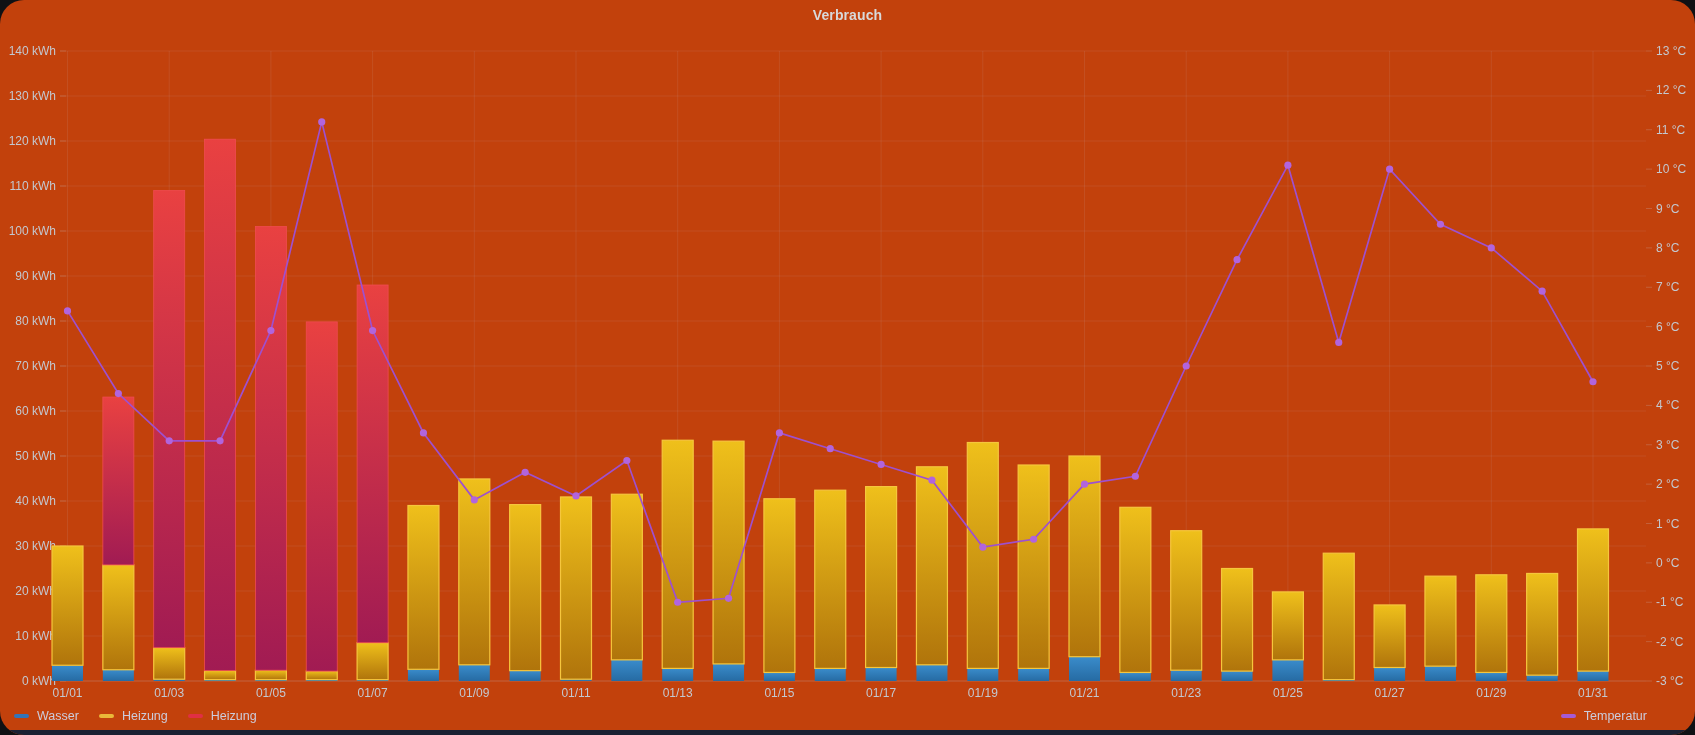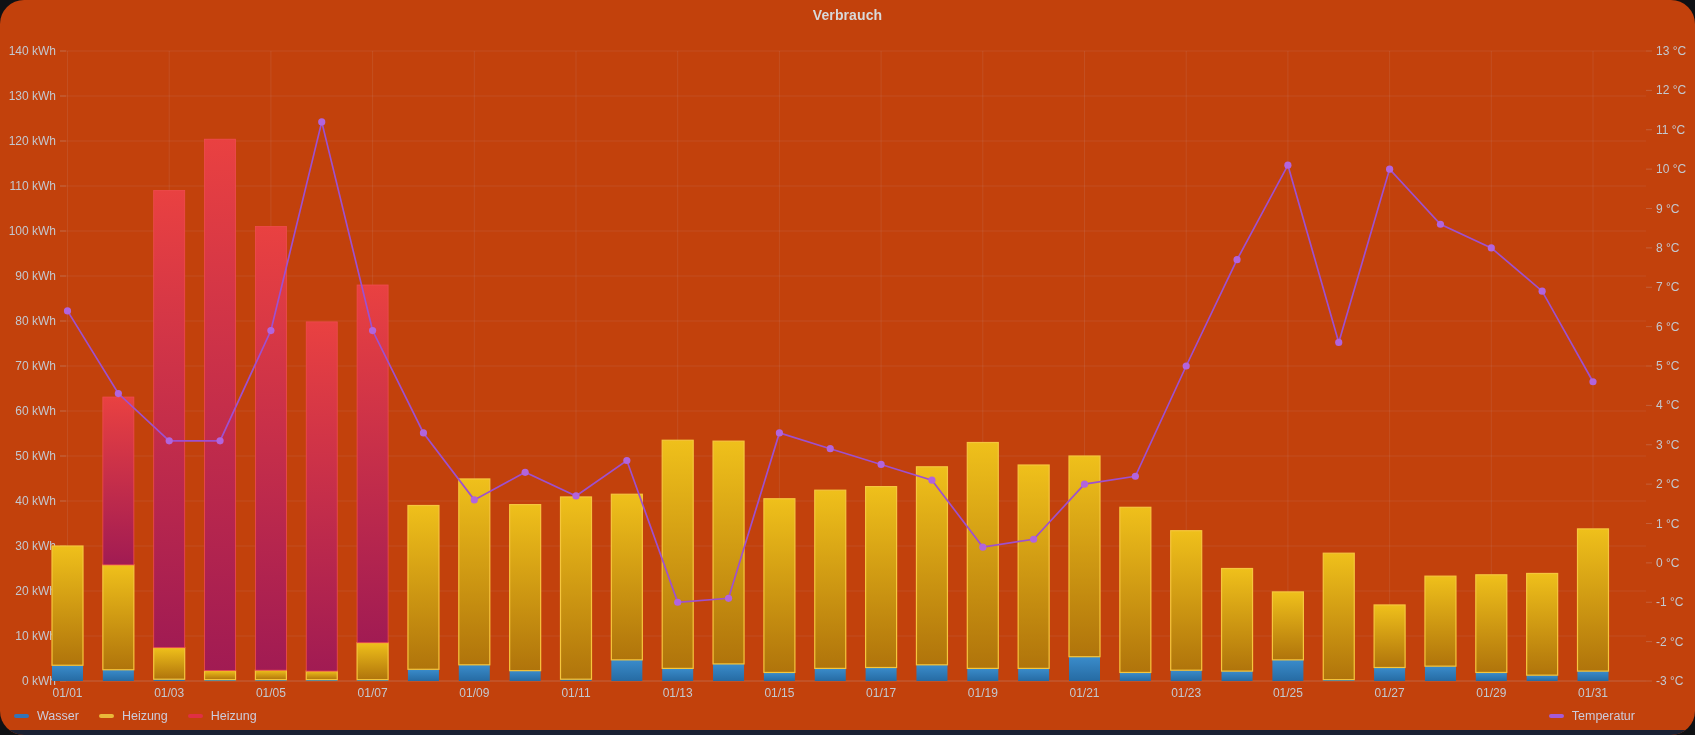--- a/index.html
+++ b/index.html
@@ -15,21 +15,21 @@
     letter-spacing:.1px;
   }
   #chart{position:absolute;top:0;left:0;}
   #chart text{font-family:"Liberation Sans", sans-serif;font-size:12px;fill:#c3c8d0;}
   .legend{
     position:absolute;left:14px;right:44px;top:706px;height:20px;
     display:flex;justify-content:space-between;align-items:center;
   }
   .legend-group{display:flex;align-items:center;}
   .legend-item{display:flex;align-items:center;margin-right:20px;cursor:pointer;}
-  .legend-group.right .legend-item{margin-right:16px;}
+  .legend-group.right .legend-item{margin-right:4px;}
   .swatch{width:15px;height:4px;border-radius:2px;margin-right:8px;}
   .legend-label{font-size:12.5px;color:#ccccdc;}
   .bottom-strip{position:absolute;left:0;bottom:0;width:100%;height:5px;background:#1a2133;}
 </style>
 </head>
 <body>
 
 <div class="panel">
   <div class="panel-title">Verbrauch</div>
 

